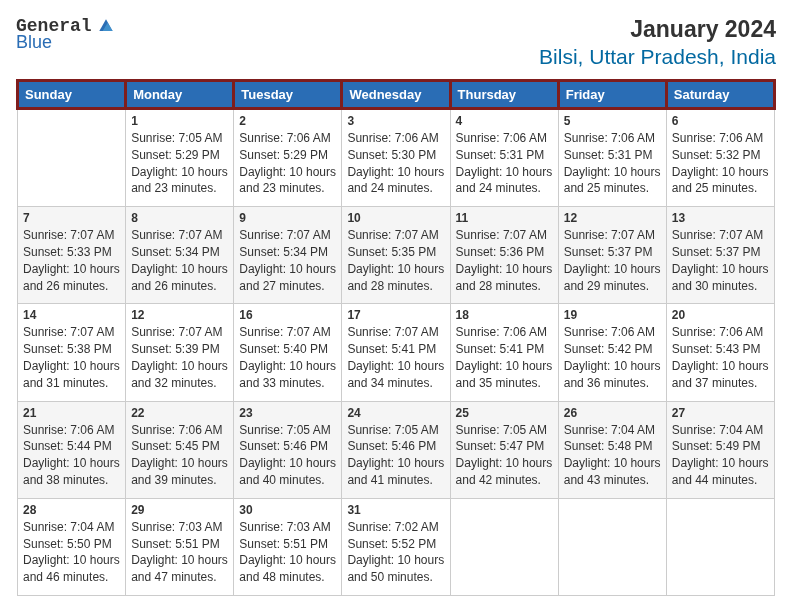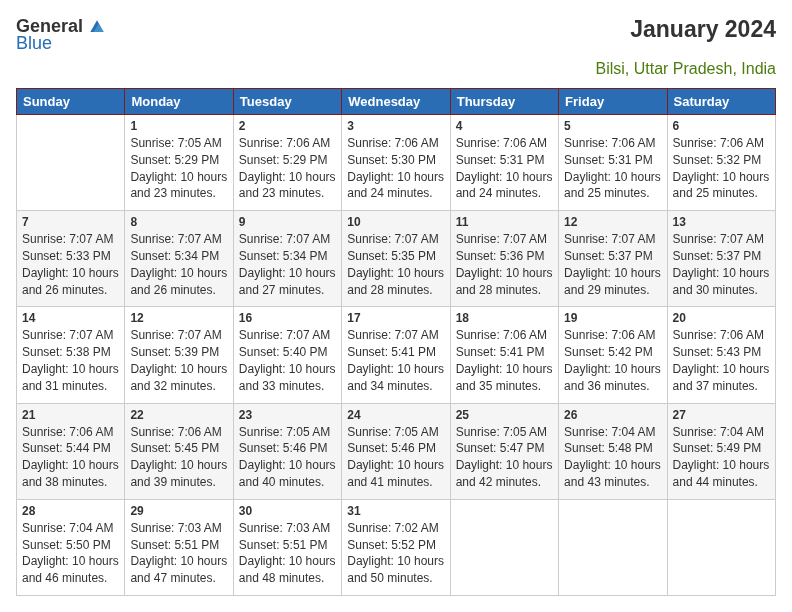--- a/index.html
+++ b/index.html
@@ -25,52 +25,53 @@
     }
     .logo {
       display: flex;
       flex-direction: column;
       align-items: flex-start;
     }
     .logo-text {
       display: flex;
       align-items: flex-end;
       gap: 2px;
+      font-family: Liberation Mono, monospace;
     }
     .logo-icon {
       width: 20px;
       height: 20px;
       margin-left: 2px;
     }
     .title-section {
       text-align: right;
     }
     .calendar-title {
       font-size: 23px;
       font-weight: bold;
       color: #333;
     }
     .calendar-subtitle {
-      font-size: 16px;
-      color: #4d7c0f;
-      margin-top: 17px;
+      font-size: 21px;
+      color: #0369a1;
+      margin-top: 2px;
     }
     .calendar-table {
       width: 100%;
       border-collapse: collapse;
       flex: 1;
     }
     .calendar-table th {
       background: #2a6db5;
       color: #fff;
       text-align: left;
       padding: 5px 6px;
       font-size: 13px;
       font-weight: bold;
-      border: 1px solid #7f1d1d;
+      border: 3px solid #7f1d1d;
     }
     .calendar-table td {
       border: 1px solid #ccc;
       vertical-align: top;
       padding: 4px 5px;
       font-size: 10px;
       color: #333;
       width: calc(100% / 7);
       height: 88px;
     }

